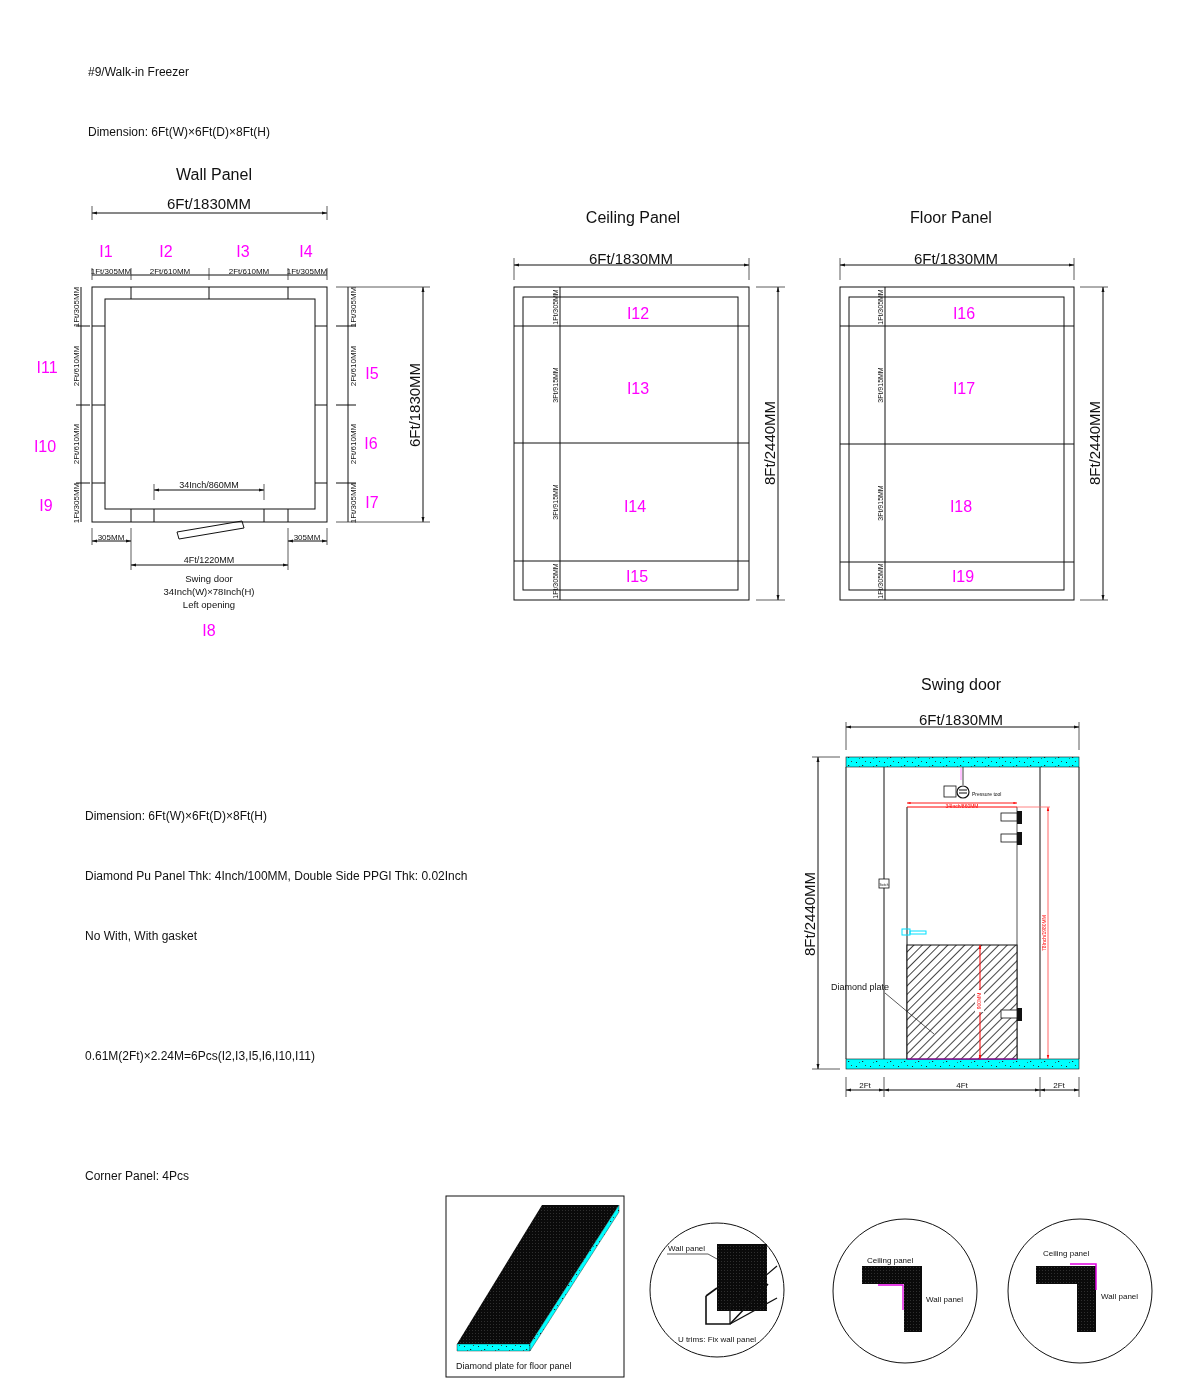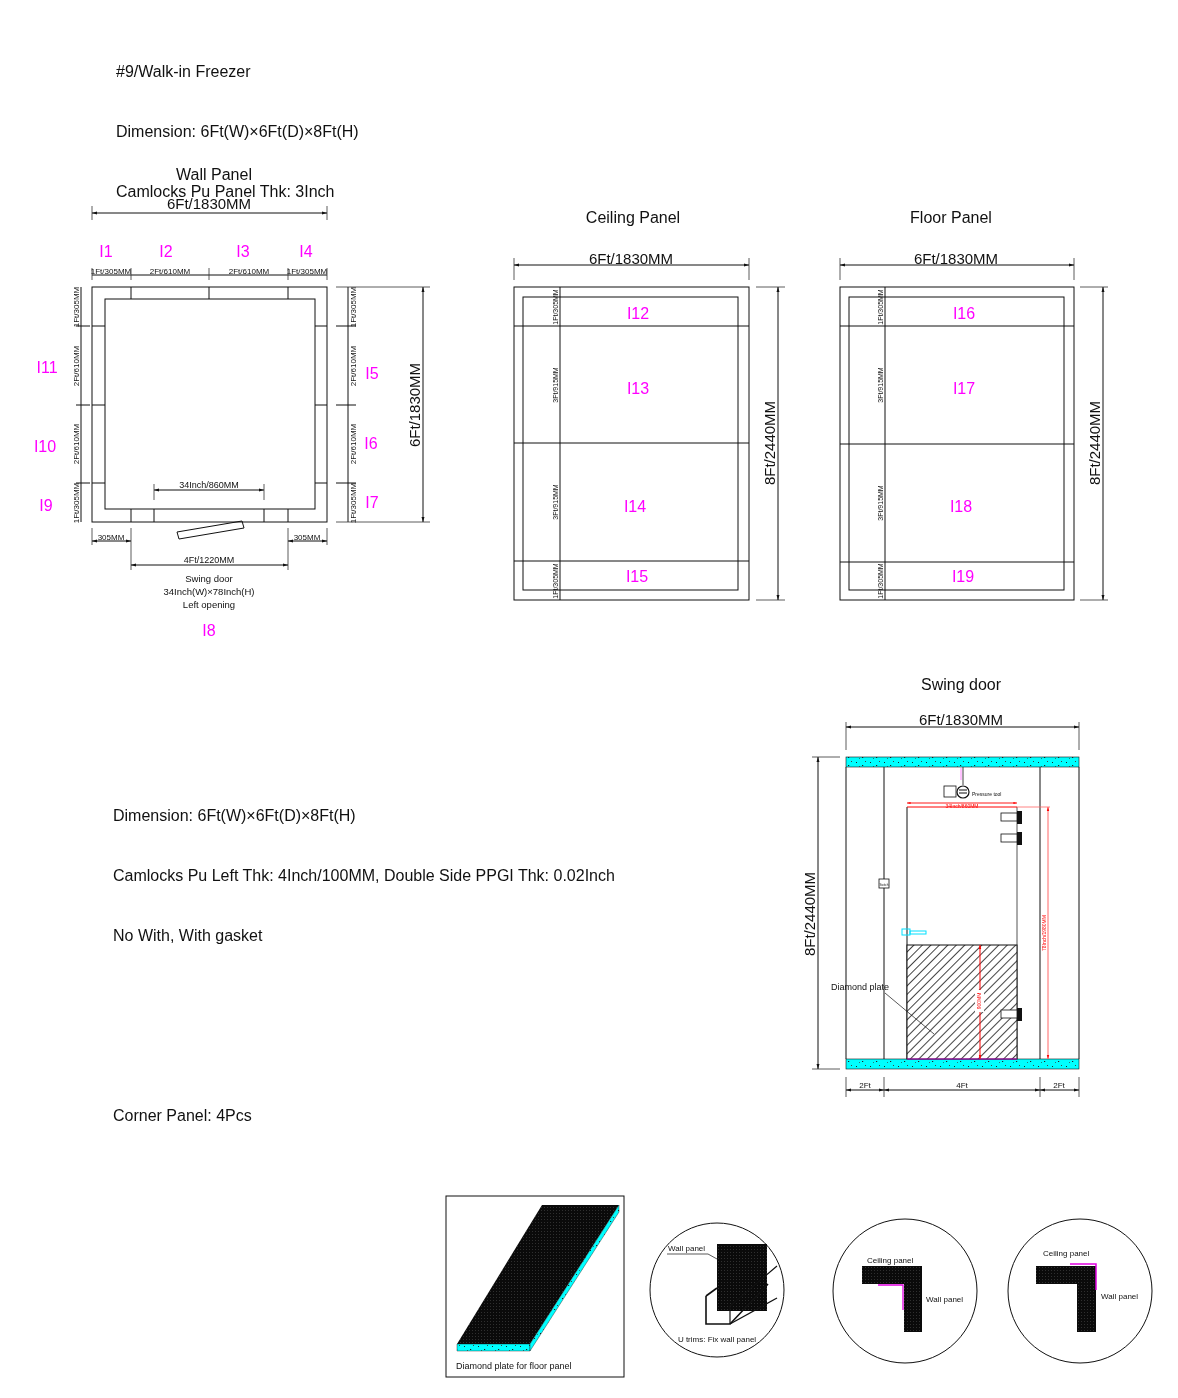--- a/index.html
+++ b/index.html
@@ -1,46 +1,46 @@
 <!DOCTYPE html>
 <html><head>
 <meta charset="utf-8">
 <style>
   html, body { margin:0; padding:0; background:#ffffff; }
   body { width:1178px; height:1398px; position:relative; overflow:hidden;
          font-family:"Liberation Sans", sans-serif; color:#000; }
   .abs { position:absolute; }
-  .txt { font-family:"Liberation Sans", sans-serif; font-size:16px; line-height:20px; color:#111; white-space:pre;margin-left:28px; }
+  .txt { font-family:"Liberation Sans", sans-serif; font-size:12px; line-height:20px; color:#111; white-space:pre; }
   .hdr { left:88px; top:22px; }
   .spec { left:85px; top:766px; }
   .spec .gap { height:20px; }
   svg text { font-family:"Liberation Sans", sans-serif; }
   .title { font-size:16px; fill:#111; }
   .dim { font-size:15px; fill:#111; }
   .small { font-size:8px; fill:#111; }
   .tiny { font-size:5px; fill:#111; }
   .tag { font-size:16px; fill:#ff00ff; }
   .redtxt { font-size:5px; fill:#ff0000; }
   .line { stroke:#111; stroke-width:1; fill:none; }
   .thin { stroke:#333; stroke-width:0.8; fill:none; }
 </style>
 </head>
 <body>
 
 <div class="abs txt hdr">
   <div>#9/Walk-in Freezer</div>
   <div>Dimension: 6Ft(W)×6Ft(D)×8Ft(H)</div>
-  <div>Camlocks Pu Panel Thk: 3Inch</div>
 </div>
 
 <div class="abs txt spec">
   <div>Dimension: 6Ft(W)×6Ft(D)×8Ft(H)</div>
-  <div>Camlocks Pu Left Thk: 4Inch/100MM, Double Side PPGI Thk: 0.02Inch</div>
+  <div>Diamond Pu Panel Thk: 4Inch/100MM, Double Side PPGI Thk: 0.02Inch</div>
   <div>No With, With gasket</div>
   <div class="gap"></div>
+  <div>0.61M(2Ft)×2.24M=6Pcs(I2,I3,I5,I6,I10,I11)</div>
   <div class="gap"></div>
   <div>Corner Panel: 4Pcs</div>
   <div class="gap"></div>
   
   
   
   
   
   
   

